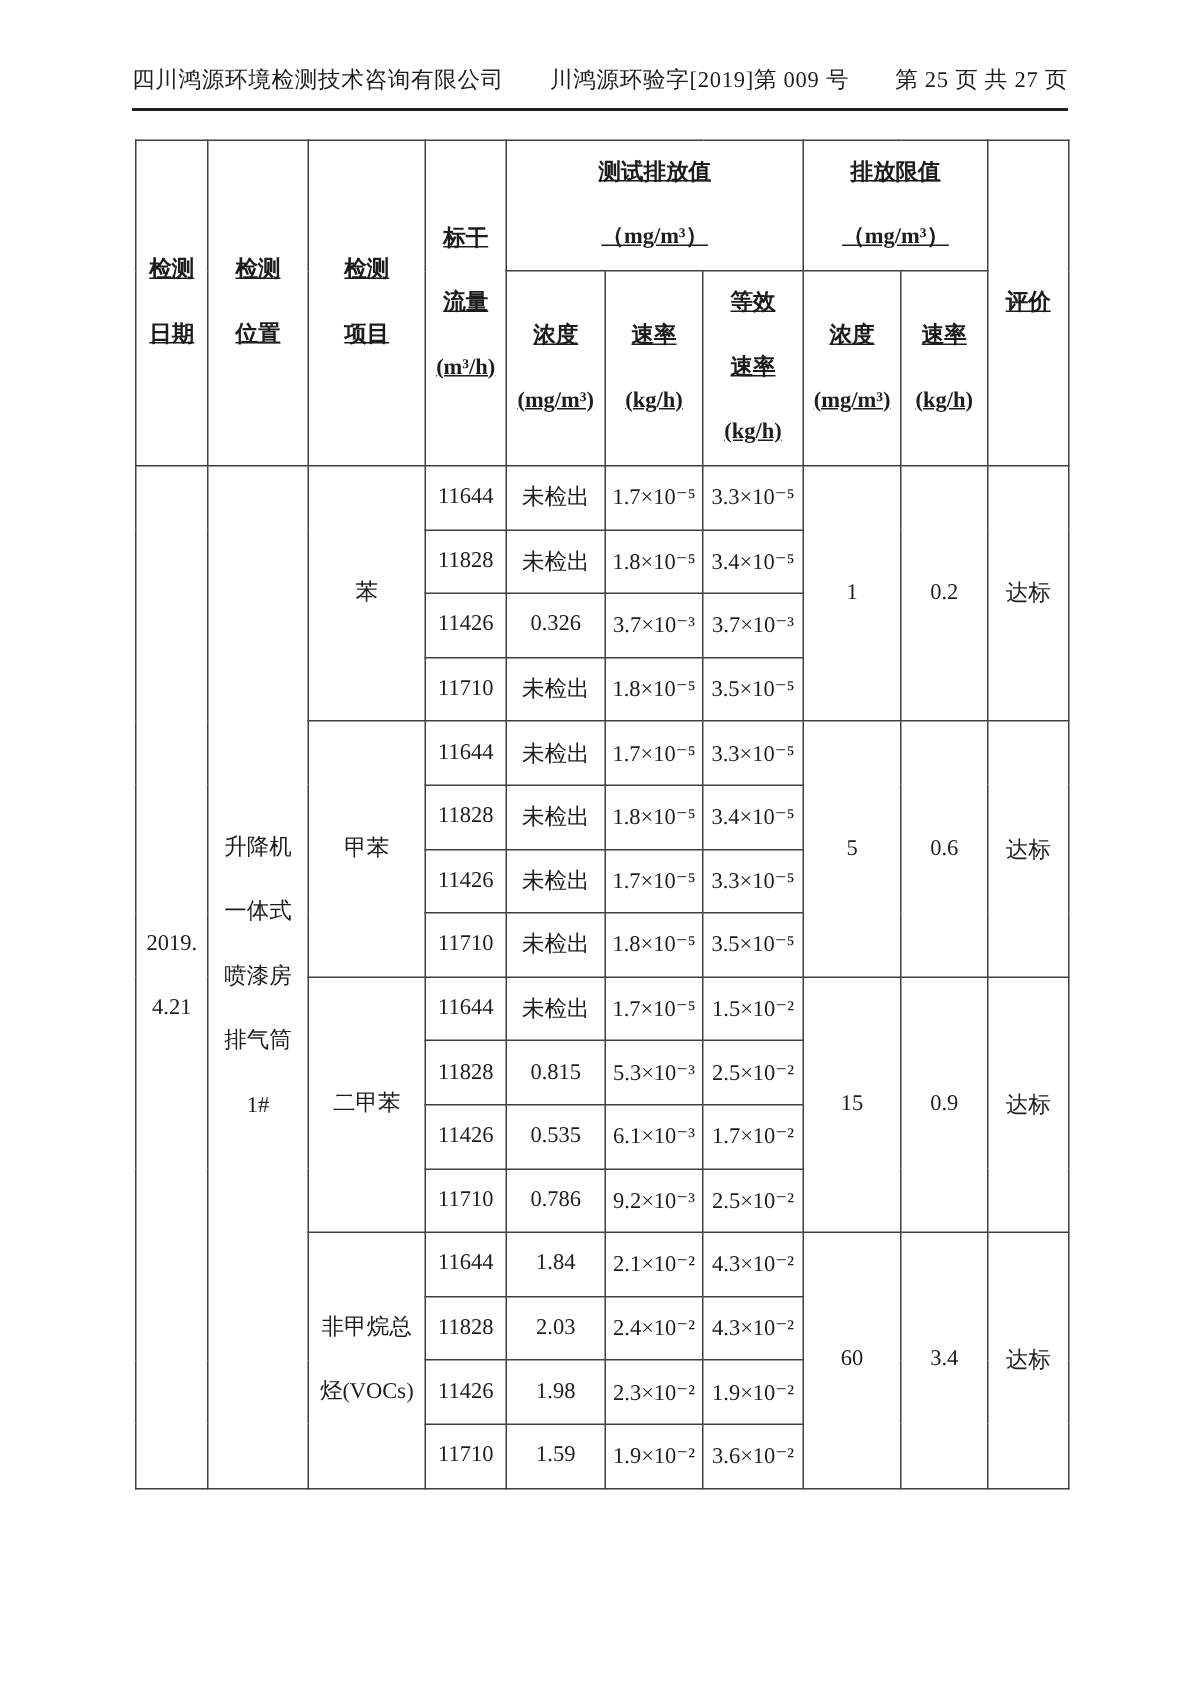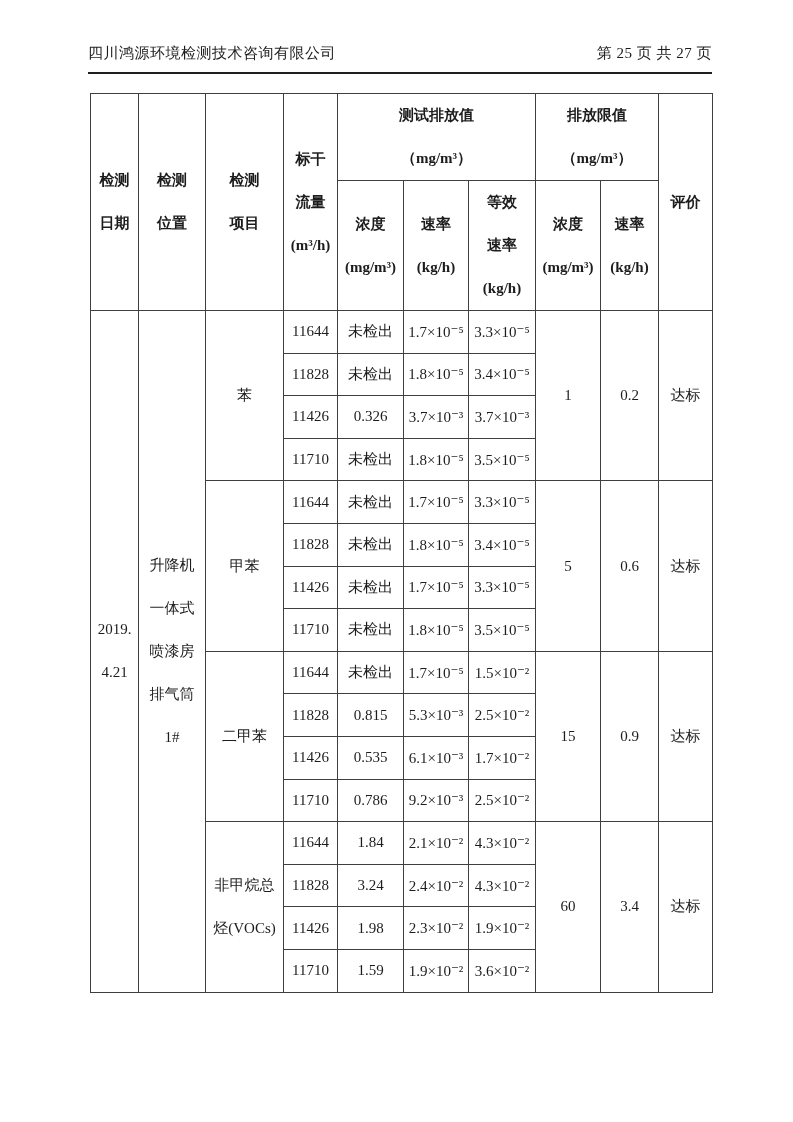--- a/index.html
+++ b/index.html
@@ -32,33 +32,34 @@
     width:622px;
   }
   table.report td{
     border:1px solid #3f3f3f;
     text-align:center;
     vertical-align:middle;
     font-size:15px;
     padding:0;
     overflow:hidden;
   }
-  td.hd{font-weight:bold;}
+  td.hd{font-weight:bold;text-decoration:underline;}
   .lines div{line-height:43px;}
   .unit{font-size:15px;}
   tr.hrow1{height:85px;}
   tr.hrow2{height:125px;}
   tr.drow{height:42.6px;}
   td.num{font-size:15px;}
 </style>
 </head>
 <body>
 
 <div class="page-header">
   <span class="seg">四川鸿源环境检测技术咨询有限公司</span>
+  <span class="seg">川鸿源环验字[2019]第 009 号</span>
   <span class="seg">第 25 页 共 27 页</span>
 </div>
 
 <table class="report">
   <colgroup>
     <col style="width:48px">
       <col style="width:67px">
       <col style="width:78px">
     <col style="width:54px">
       <col style="width:66px">
@@ -237,21 +238,21 @@
     <td class="num">11644</td>
     <td class="num">1.84</td>
     <td class="num">2.1×10⁻²</td>
     <td class="num">4.3×10⁻²</td>
     <td class="num" rowspan="4">60</td>
     <td class="num" rowspan="4">3.4</td>
     <td rowspan="4">达标</td>
   </tr>
   <tr class="drow">
     <td class="num">11828</td>
-    <td class="num">3.24</td>
+    <td class="num">2.03</td>
     <td class="num">2.4×10⁻²</td>
     <td class="num">4.3×10⁻²</td>
   </tr>
   <tr class="drow">
     <td class="num">11426</td>
     <td class="num">1.98</td>
     <td class="num">2.3×10⁻²</td>
     <td class="num">1.9×10⁻²</td>
   </tr>
   <tr class="drow">

